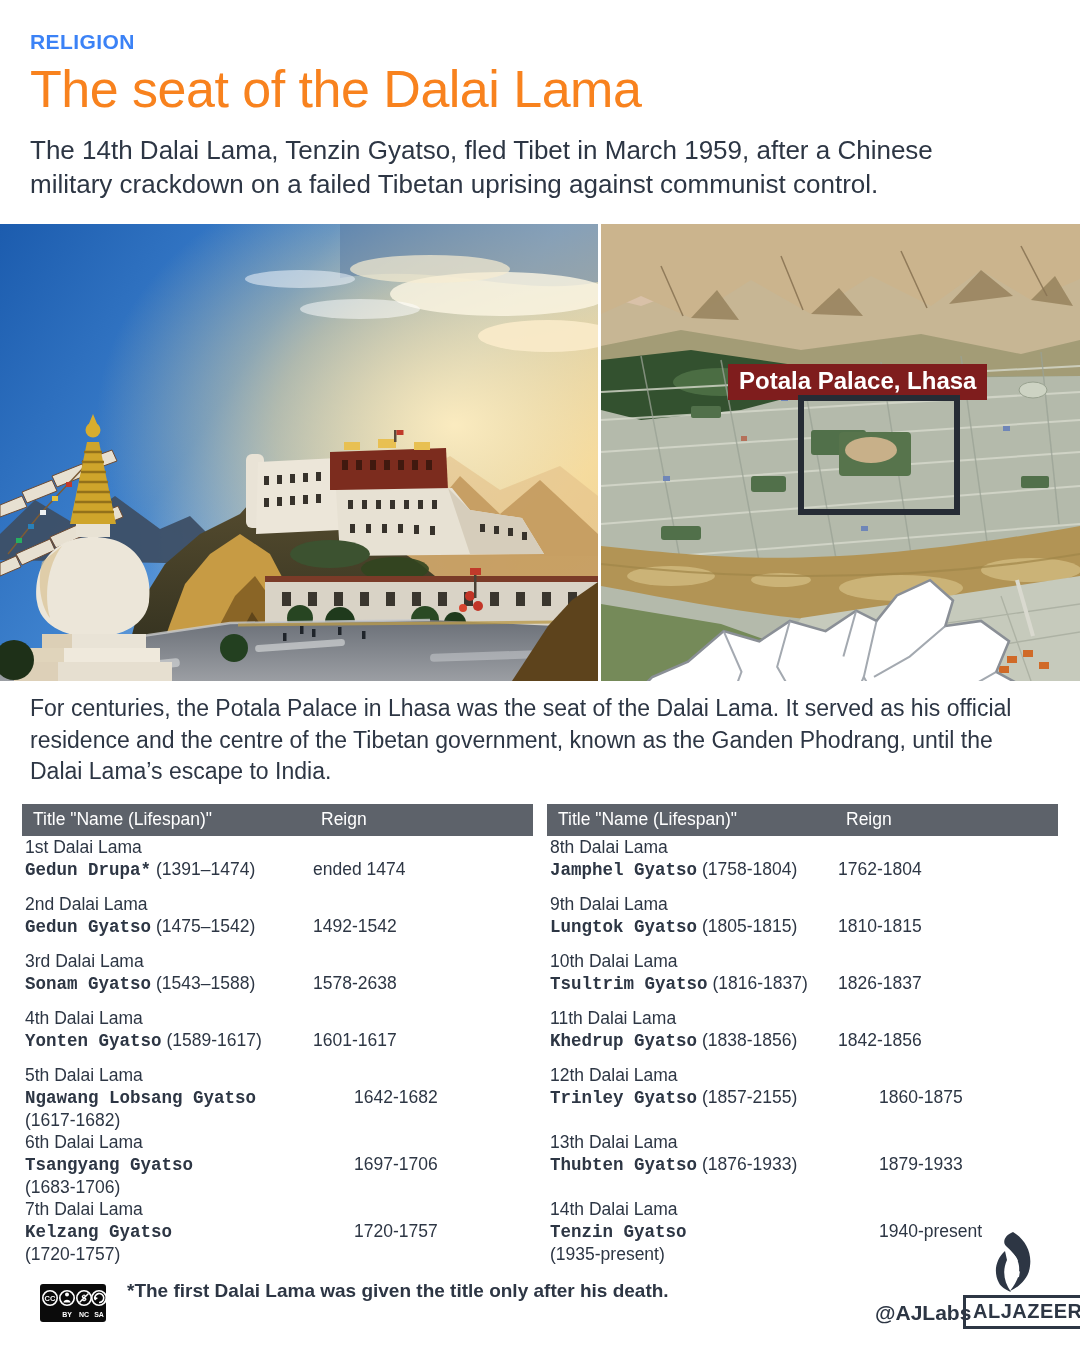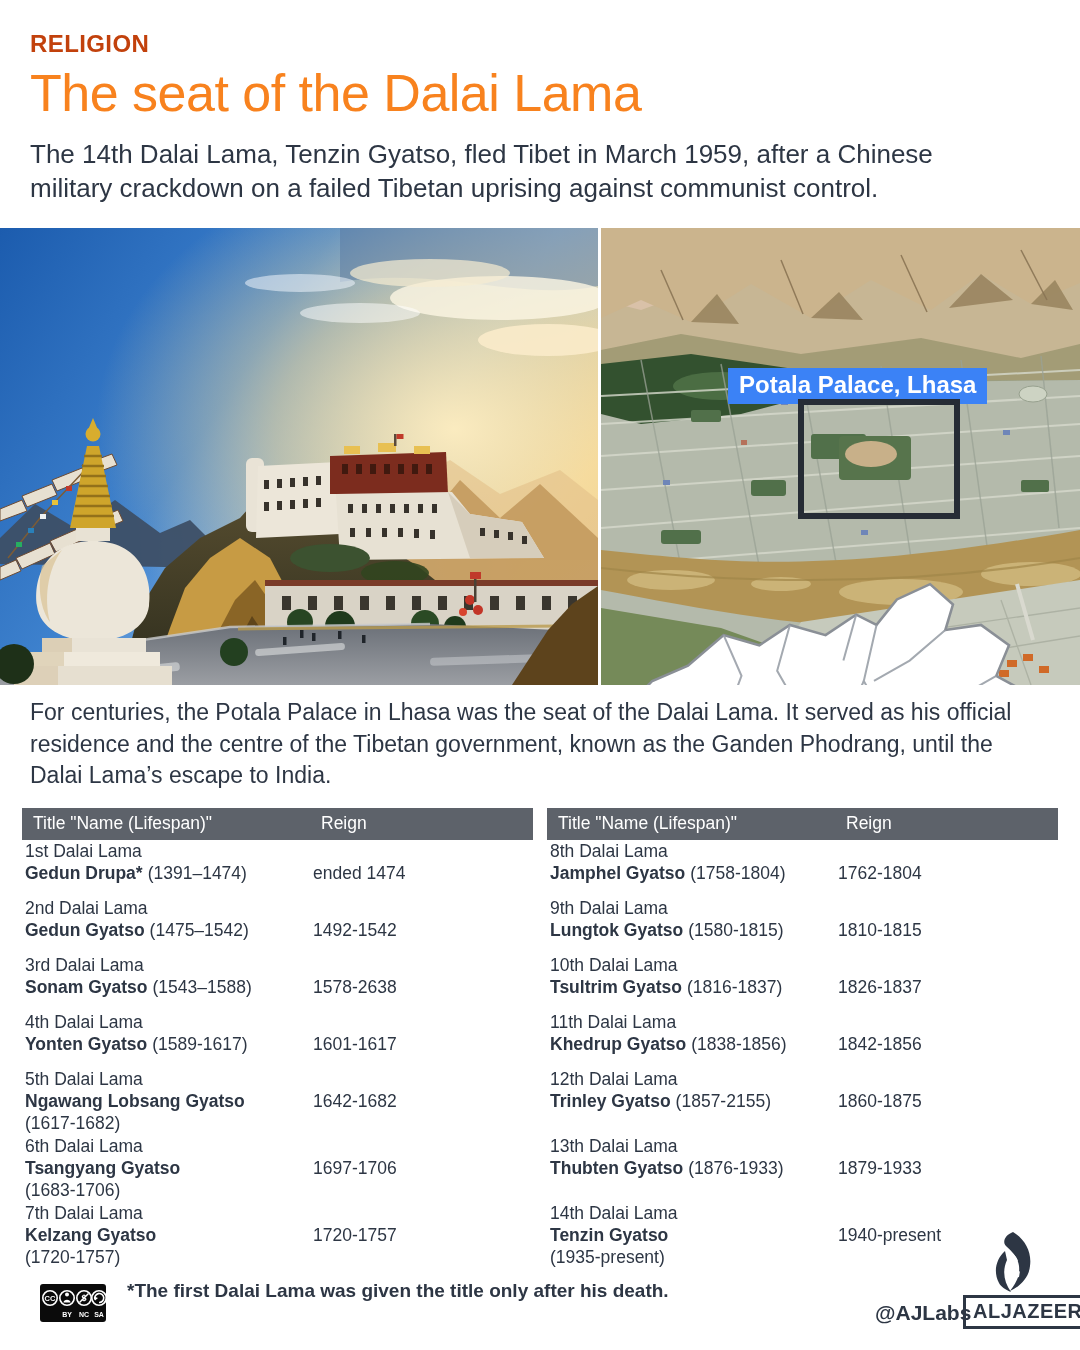--- a/index.html
+++ b/index.html
@@ -1,46 +1,46 @@
 <!DOCTYPE html>
 <html><head>
 <meta charset="utf-8">
 <style>
   html,body{margin:0;padding:0;background:#ffffff;}
   .page{position:relative;width:1080px;height:1350px;background:#fff;overflow:hidden;
         font-family:"Liberation Sans",sans-serif;color:#2d3644;}
   
   .hdr{padding:30px 30px 0 30px;}
-  .kicker{font-size:24px;font-weight:700;letter-spacing:.4px;color:#c2410c;}
+  .kicker{font-size:21px;font-weight:700;letter-spacing:.4px;color:#3b82f6;}
   .title{margin:8px 0 0 0;font-size:52px;line-height:1.05;font-weight:500;color:#f8821e;letter-spacing:-.5px;}
   .subtitle{margin:16px 0 0 0;font-size:26px;line-height:1.32;font-weight:500;max-width:985px;}
   
   .media{display:flex;gap:3px;margin-top:23px;height:457px;}
   .media figure{margin:0;position:relative;overflow:hidden;}
   .photo{width:598px;height:457px;}
   .sat{width:479px;height:457px;}
   .media svg{display:block;width:100%;height:100%;}
-  .sat-label{position:absolute;left:127px;top:140px;background:#3b82f6;color:#fff;
+  .sat-label{position:absolute;left:127px;top:140px;background:#7f1d1d;color:#fff;
              font-size:24px;font-weight:700;padding:3px 11px 5px 11px;white-space:nowrap;}
   .sat-box{position:absolute;left:197px;top:171px;width:150px;height:108px;border:6px solid #262c35;}
   .china{position:absolute;left:8px;top:306px;width:188px;height:148px;}
   
   .lede{margin:12px 30px 0 30px;font-size:23px;line-height:1.37;font-weight:500;max-width:1010px;}
   
   .tables{display:flex;gap:14px;margin:16px 22px 0 22px;}
   .tbl{width:511px;}
   .thead{display:flex;align-items:center;background:#5d626a;color:#fff;height:32px;font-size:17.5px;}
   .thead .h1{width:288px;padding-left:11px;}
   .tbody{}
   .trow{display:flex;min-height:57px;}
-  .tbody .trow:nth-child(n+5){min-height:67px;}
+  .tbody .trow:nth-child(n+5){min-height:67px;gap:41px;}
   .cell.name{width:288px;padding-left:3px;}
   .row-title{font-size:17.5px;line-height:22px;}
   .row-name{font-size:17.5px;line-height:22px;}
-  .row-name b{font-weight:700;}
+  .row-name b{font-weight:700;font-family:Liberation Mono, monospace;}
   .lifespan{margin-left:5px;}
   .trow.stack .lifespan{display:block;margin-left:0;}
   .cell.reign{padding-top:22px;font-size:17.5px;line-height:22px;}
   
   .cc{position:absolute;left:40px;top:1284px;}
   .footnote{position:absolute;left:127px;top:1280px;font-size:19px;font-weight:700;}
   .source{position:absolute;left:127px;top:1358px;font-size:19px;font-weight:500;}
   .flame{position:absolute;left:986px;top:1231px;}
   .handle{position:absolute;left:875px;top:1301px;font-size:21px;font-weight:700;}
   .brand{position:absolute;left:963px;top:1295px;border:3px solid #2d3644;color:#2d3644;
@@ -433,21 +433,21 @@
         <div class="trow">
             <div class="cell name">
               <div class="row-title">8th Dalai Lama</div>
               <div class="row-name"><b>Jamphel Gyatso</b><span class="lifespan">(1758-1804)</span></div>
             </div>
             <div class="cell reign">1762-1804</div>
           </div>
         <div class="trow">
             <div class="cell name">
               <div class="row-title">9th Dalai Lama</div>
-              <div class="row-name"><b>Lungtok Gyatso</b><span class="lifespan">(1580-1815)</span></div>
+              <div class="row-name"><b>Lungtok Gyatso</b><span class="lifespan">(1805-1815)</span></div>
             </div>
             <div class="cell reign">1810-1815</div>
           </div>
         <div class="trow">
             <div class="cell name">
               <div class="row-title">10th Dalai Lama</div>
               <div class="row-name"><b>Tsultrim Gyatso</b><span class="lifespan">(1816-1837)</span></div>
             </div>
             <div class="cell reign">1826-1837</div>
           </div>

